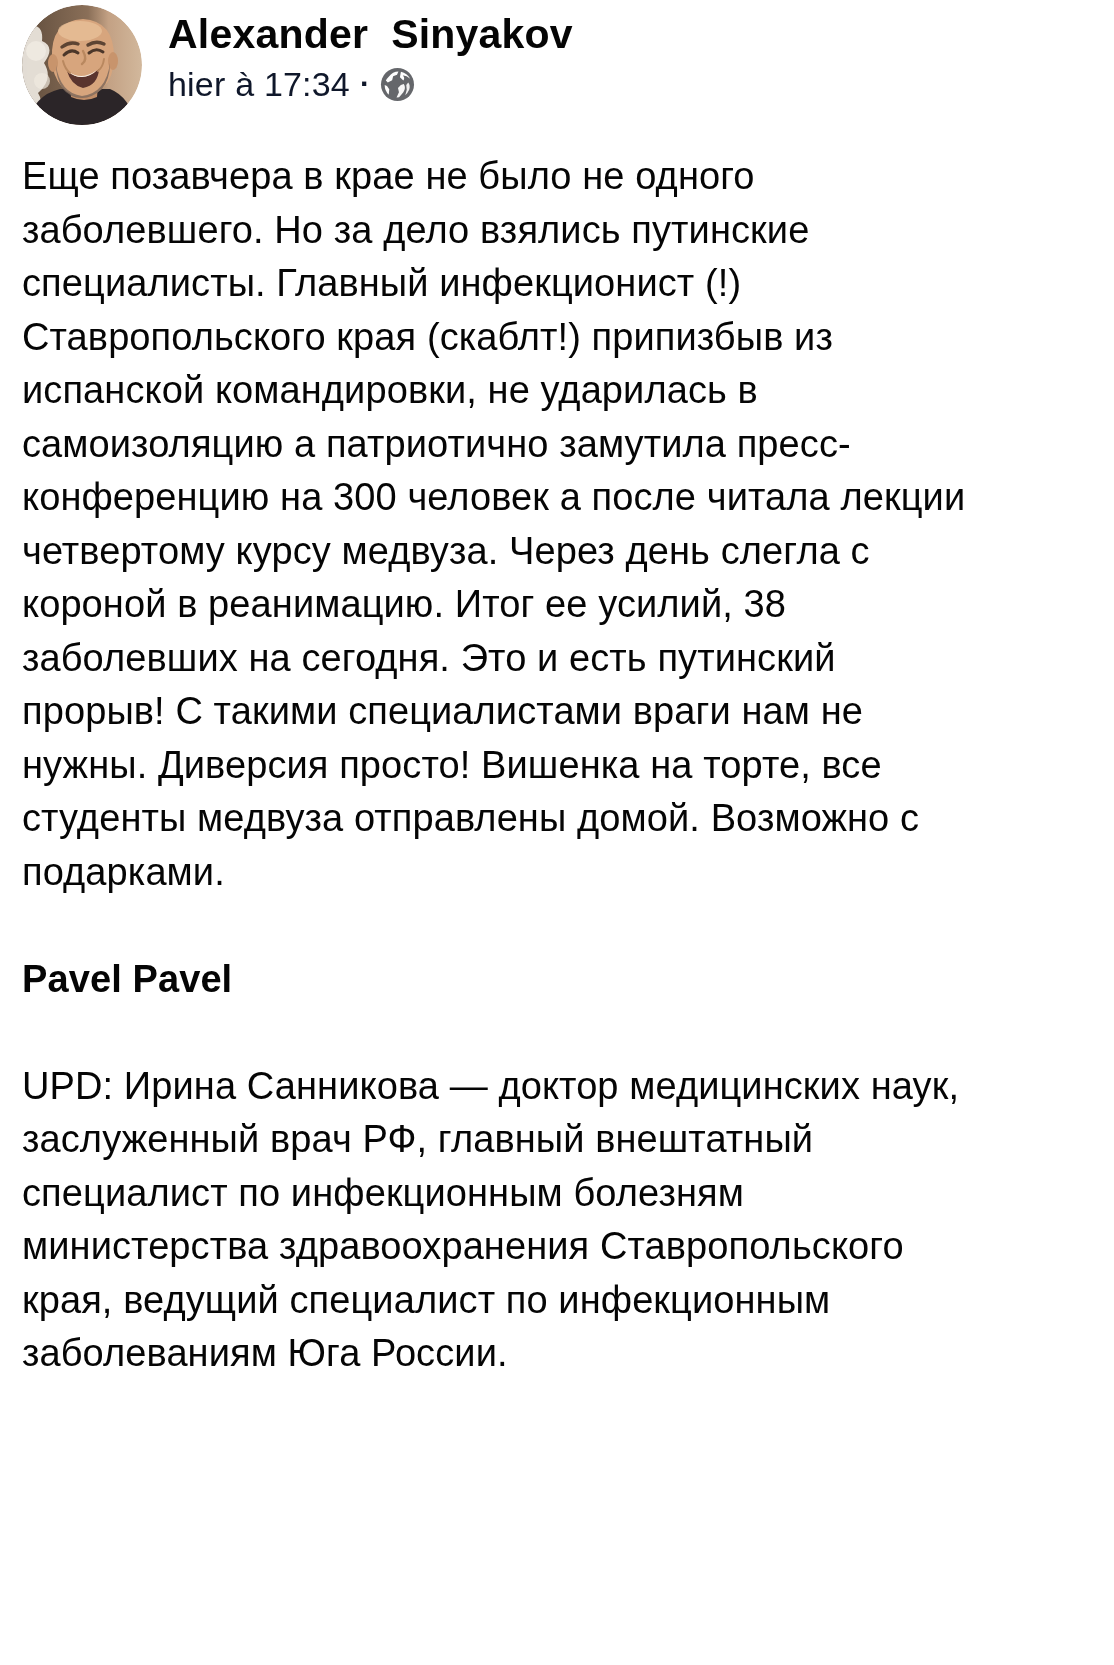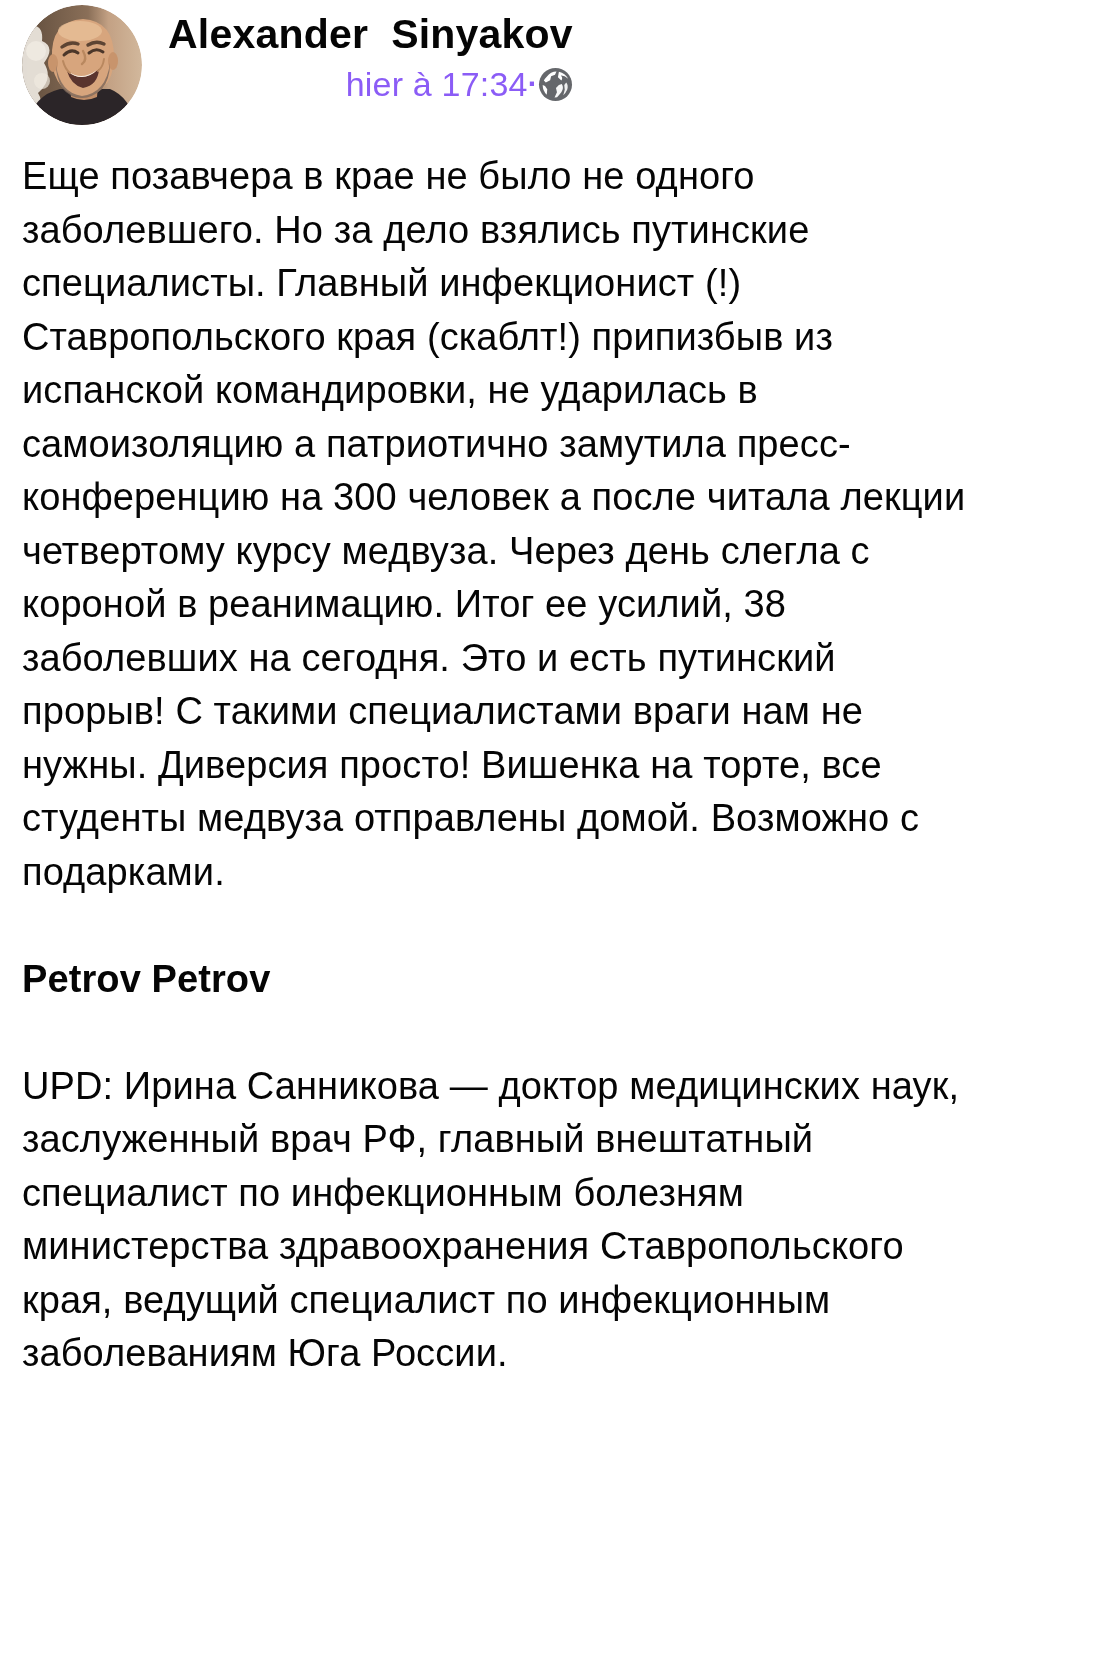--- a/index.html
+++ b/index.html
@@ -39,26 +39,26 @@
     font-weight: 700;
     line-height: 46px;
     letter-spacing: 0.2px;
     white-space: pre; 
     color: #050505;
     cursor: pointer;
   }
   .meta-row {
     display: flex;
     align-items: center;
+    gap: 10px;
     margin-top: 7px;
-    color: #8b5cf6;
+    color: #0f172a;
     font-size: 34px;
     line-height: 40px;
     letter-spacing: 0.2px;
-    justify-content: flex-end;
   }
   .timestamp { cursor: pointer; }
   .meta-dot {
     font-weight: 700;
     font-size: 30px;
     line-height: 40px;
   }
   .globe { display: inline-flex; }
   .globe svg { display: block; }
   .post-body {
@@ -162,21 +162,21 @@
 испанской командировки, не ударилась в
 самоизоляцию а патриотично замутила пресс-
 конференцию на 300 человек а после читала лекции
 четвертому курсу медвуза. Через день слегла с
 короной в реанимацию. Итог ее усилий, 38
 заболевших на сегодня. Это и есть путинский
 прорыв! С такими специалистами враги нам не
 нужны. Диверсия просто! Вишенка на торте, все
 студенты медвуза отправлены домой. Возможно с
 подарками.</p>
-    <p class="mention">Petrov Petrov</p>
+    <p class="mention">Pavel Pavel</p>
     <p>UPD: Ирина Санникова — доктор медицинских наук,
 заслуженный врач РФ, главный внештатный
 специалист по инфекционным болезням
 министерства здравоохранения Ставропольского
 края, ведущий специалист по инфекционным
 заболеваниям Юга России.</p>
   </div>
 
 </div>
 

